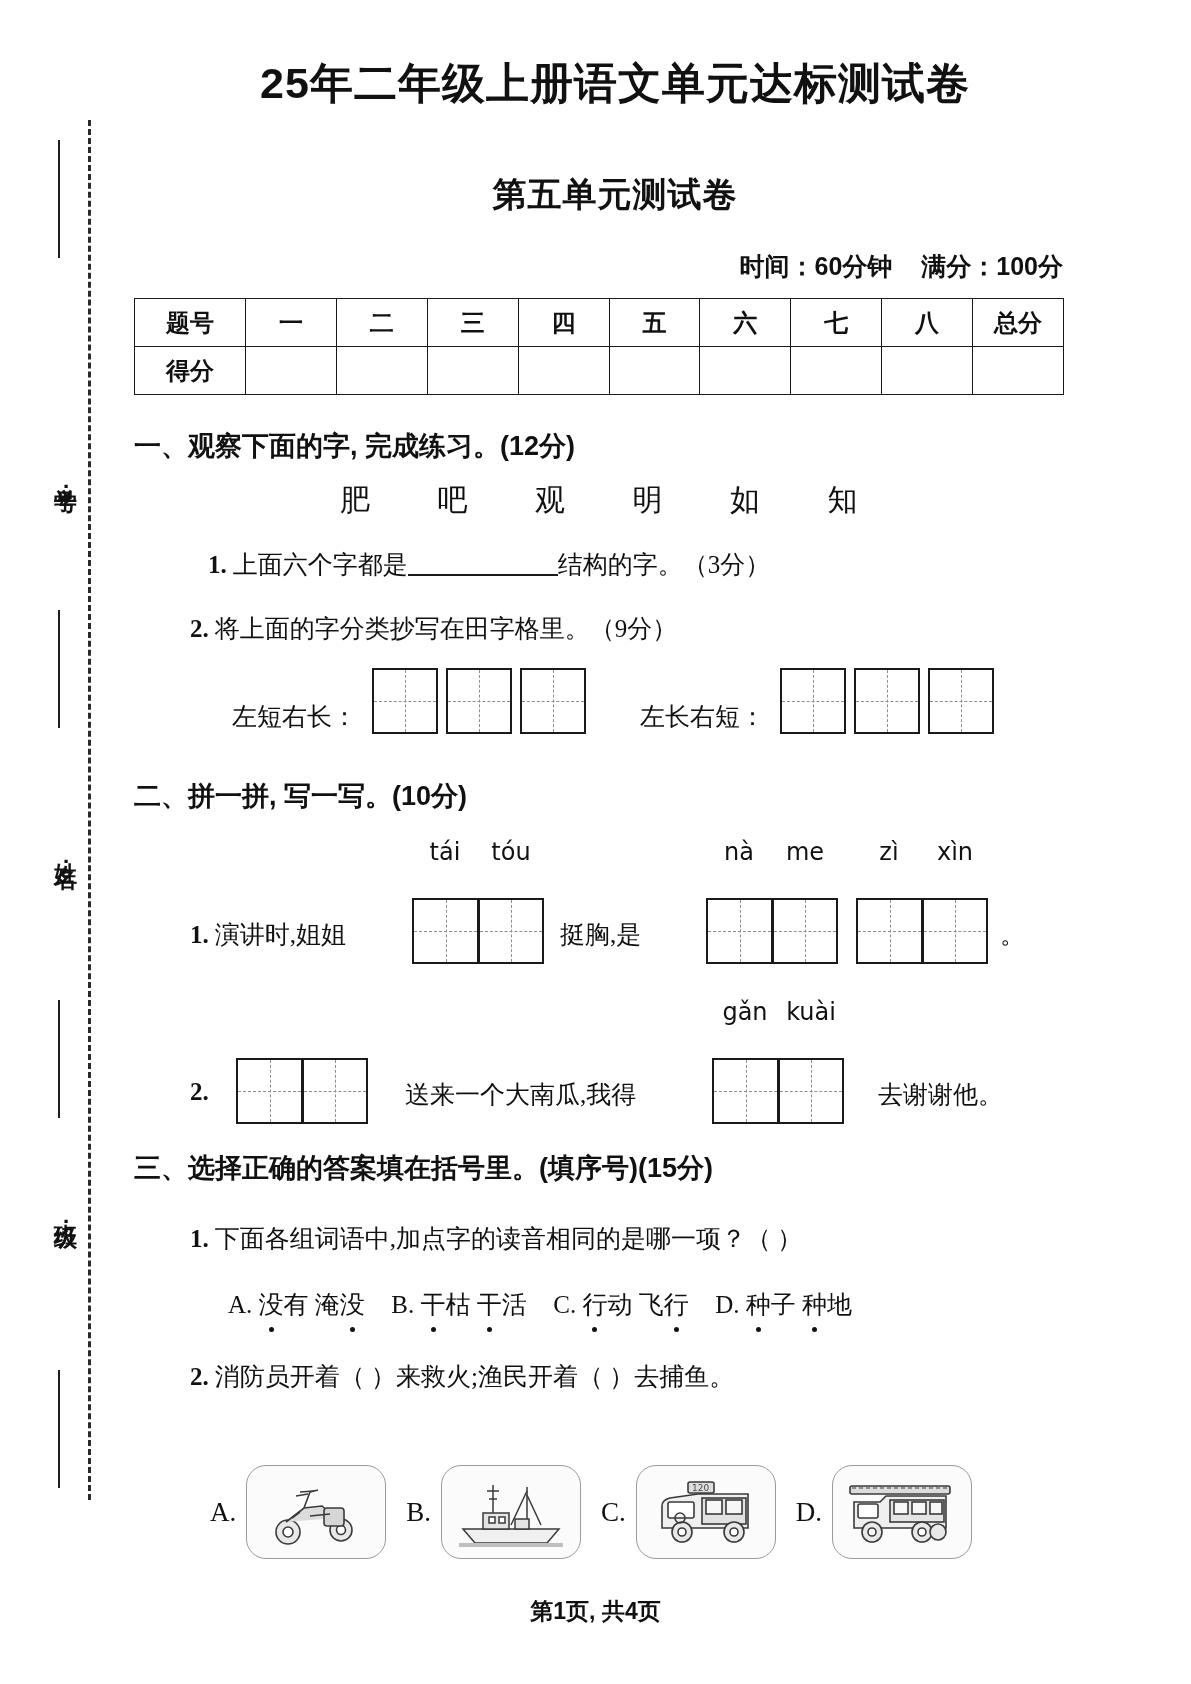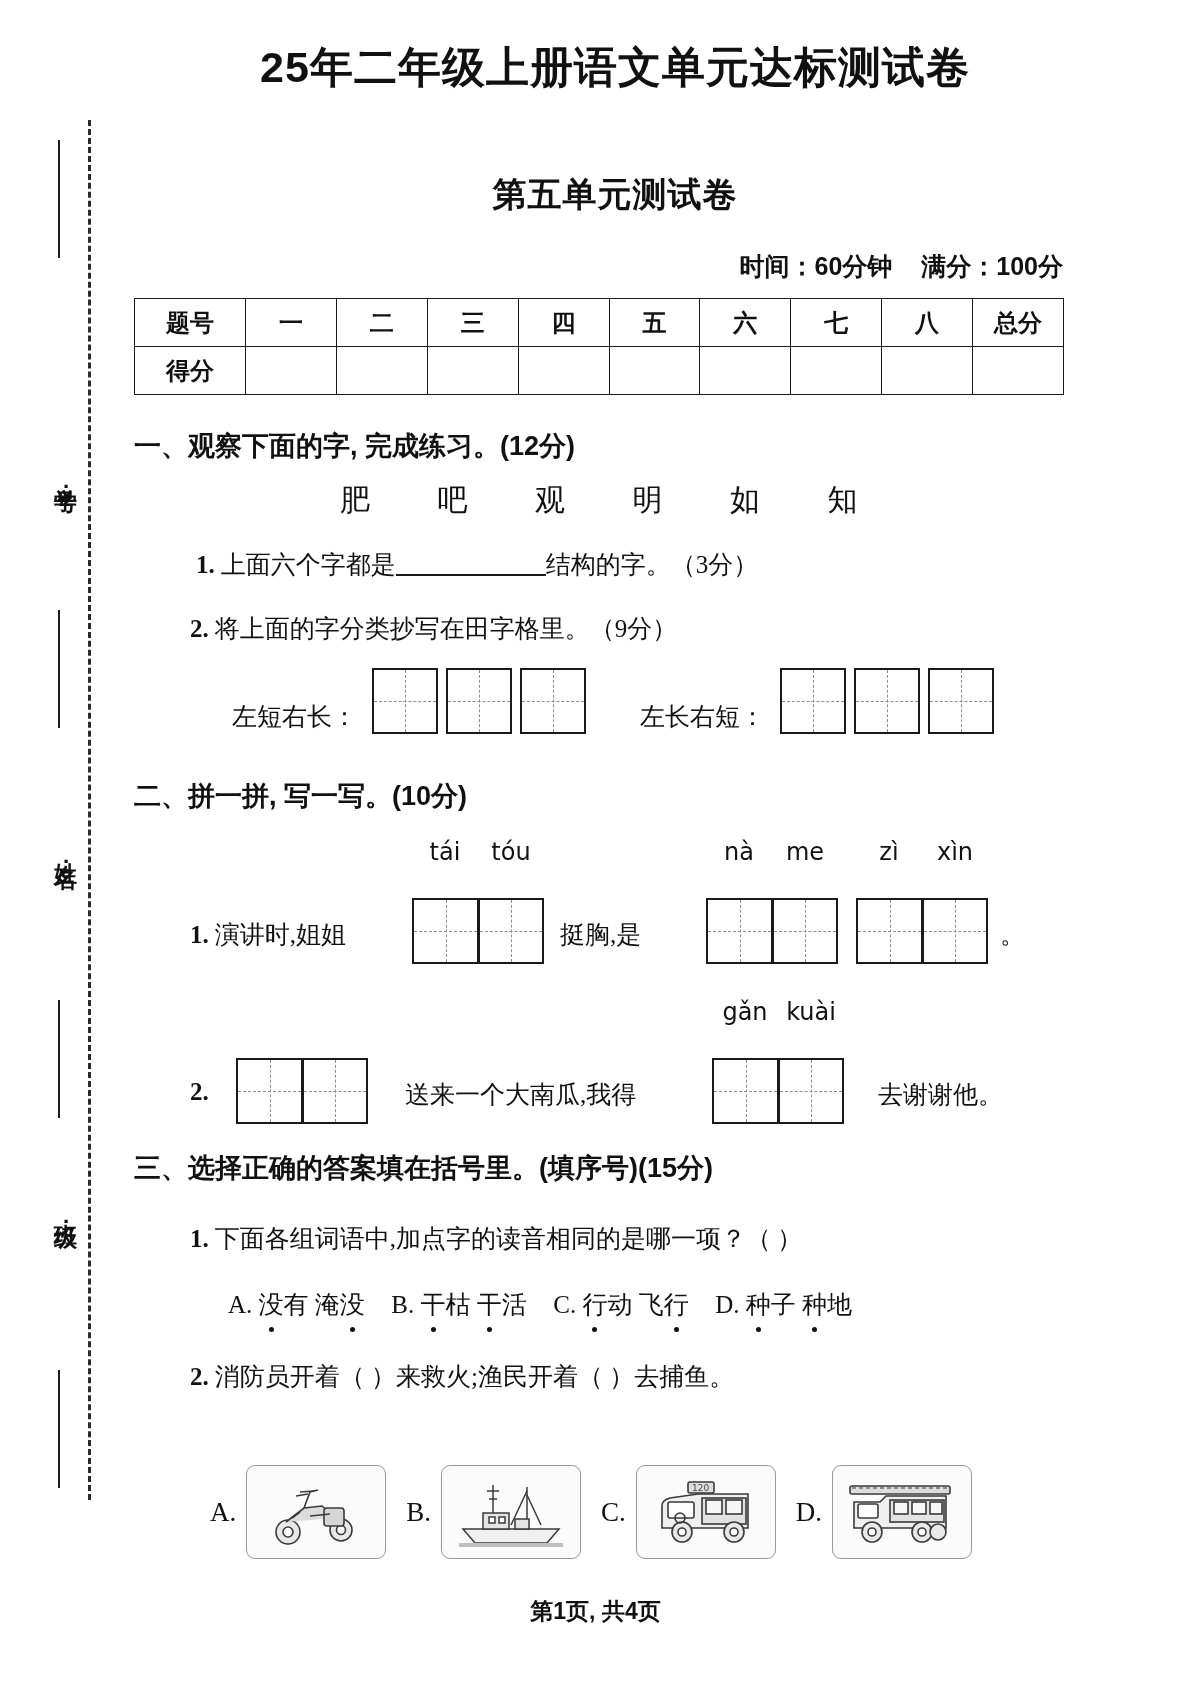--- a/index.html
+++ b/index.html
@@ -45,21 +45,21 @@
     position: absolute;
     left: 58px;
     width: 0;
     border-left: 2px solid #1d1d1d;
     height: 118px;
   }
 
   
   .main-title {
     position: absolute;
-    left: 110px; top: 39px;
+    left: 110px; top: 55px;
     width: 1010px;
     text-align: center;
     font-family: "Liberation Sans", "DejaVu Sans", sans-serif;
     font-weight: 700;
     font-size: 43px;
     letter-spacing: 1px;
     white-space: nowrap;
   }
   .sub-title {
     position: absolute;
@@ -214,21 +214,21 @@
   .pic-item { display: flex; align-items: center; margin-right: 20px; }
   .pic-letter {
     font-size: 27px;
     font-family: "Liberation Serif", "DejaVu Serif", serif;
     margin-right: 10px;
   }
   .pic-card {
     width: 138px;
     height: 92px;
     border: 1.6px solid #9a9a9a;
-    border-radius: 9px;
+    border-radius: 20px;
     background: #fbfbfb;
     display: flex;
     align-items: center;
     justify-content: center;
     overflow: hidden;
   }
   .pic-card svg { display: block; }
 
   
   .footer {
@@ -296,21 +296,21 @@
 
 <div class="char-row">
   <span>肥</span>
   <span>吧</span>
   <span>观</span>
   <span>明</span>
   <span>如</span>
   <span>知</span>
 </div>
 
-<div class="q-line" style="left:196px; top:548px;">
+<div class="q-line" style="left:208px; top:548px;">
   <span class="q-num">1.</span><span>上面六个字都是</span><span class="blank-line"></span><span>结构的字。（3分）</span>
 </div>
 
 <div class="q-line" style="left:190px; top:612px;">
   <span class="q-num">2.</span><span>将上面的字分类抄写在田字格里。（9分）</span>
 </div>
 
 <div class="grid-label" style="left:232px; top:700px;">左短右长：</div>
 <div class="tzg-group" style="left:372px; top:668px;">
   <div class="tzg gap"></div>

